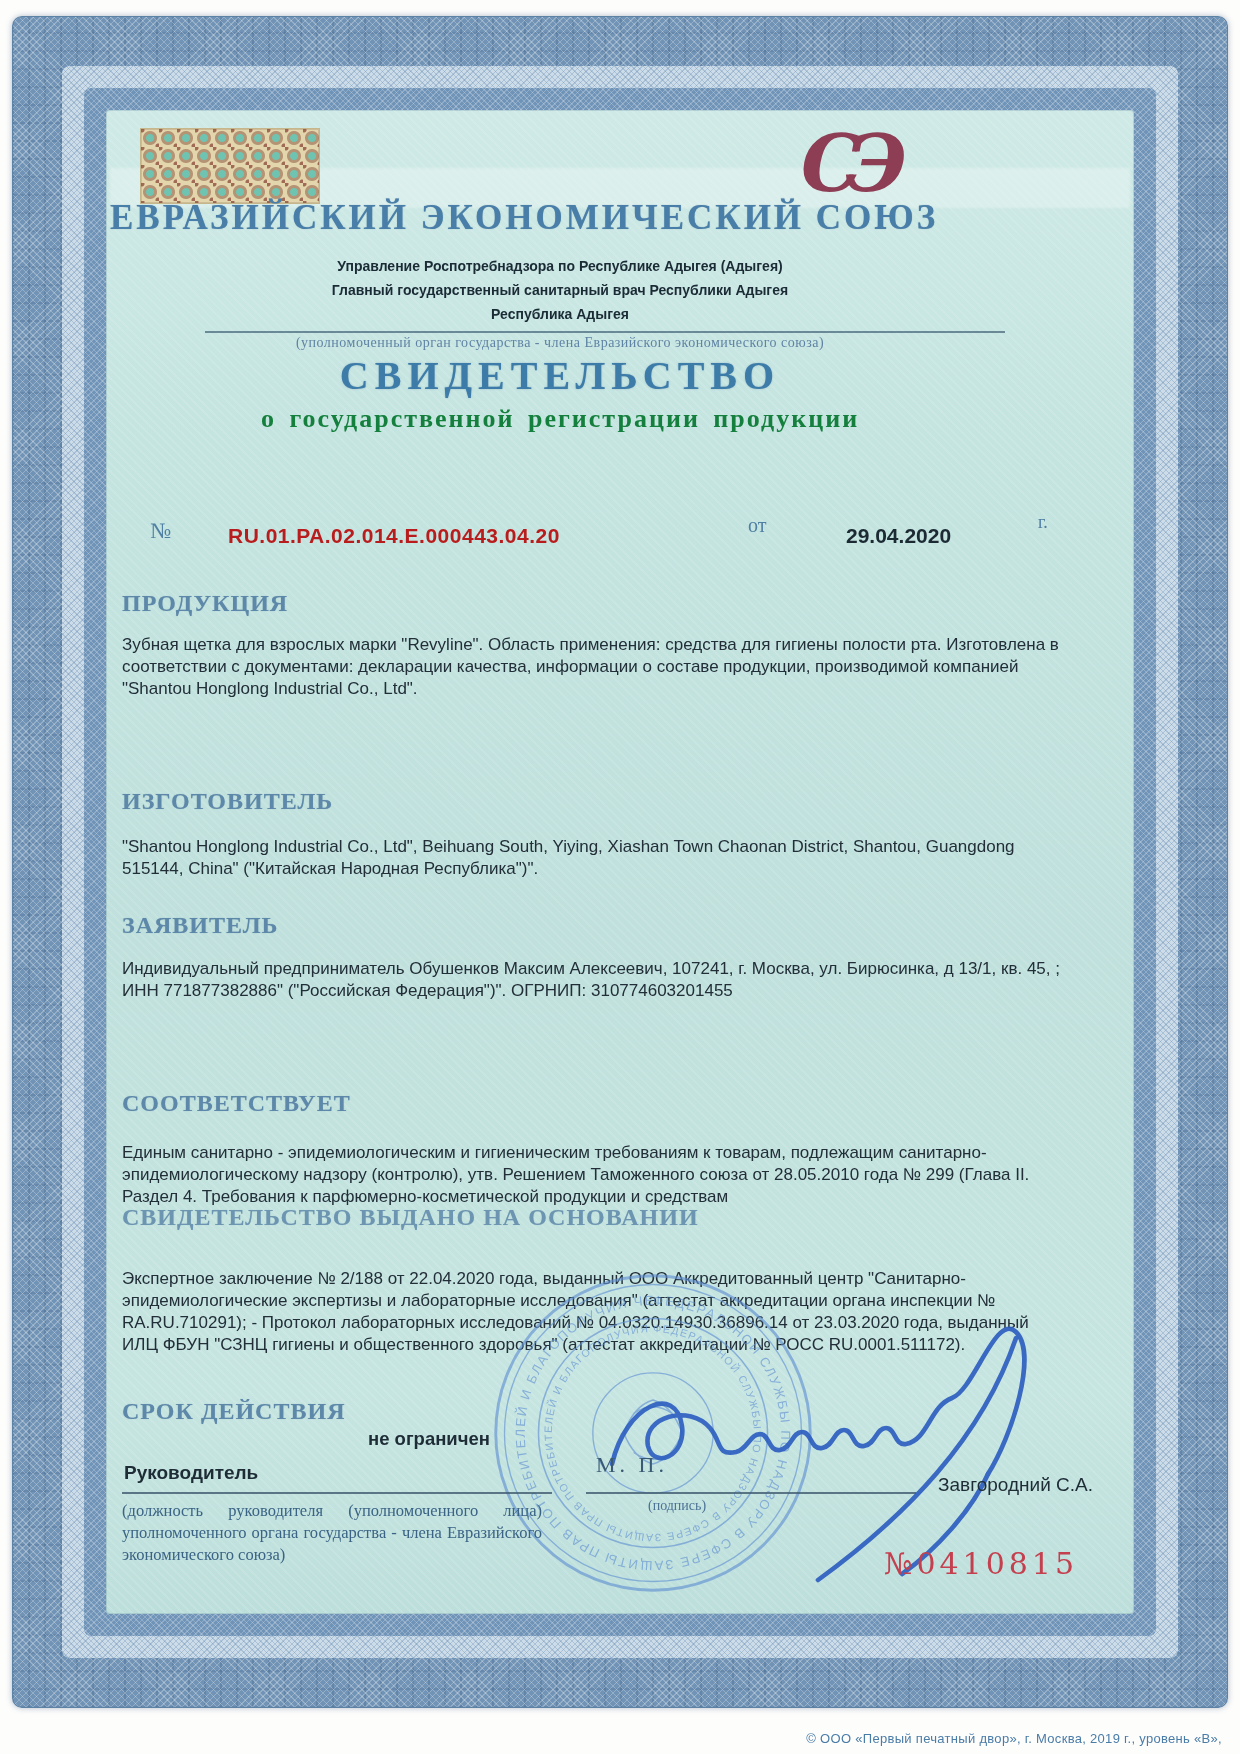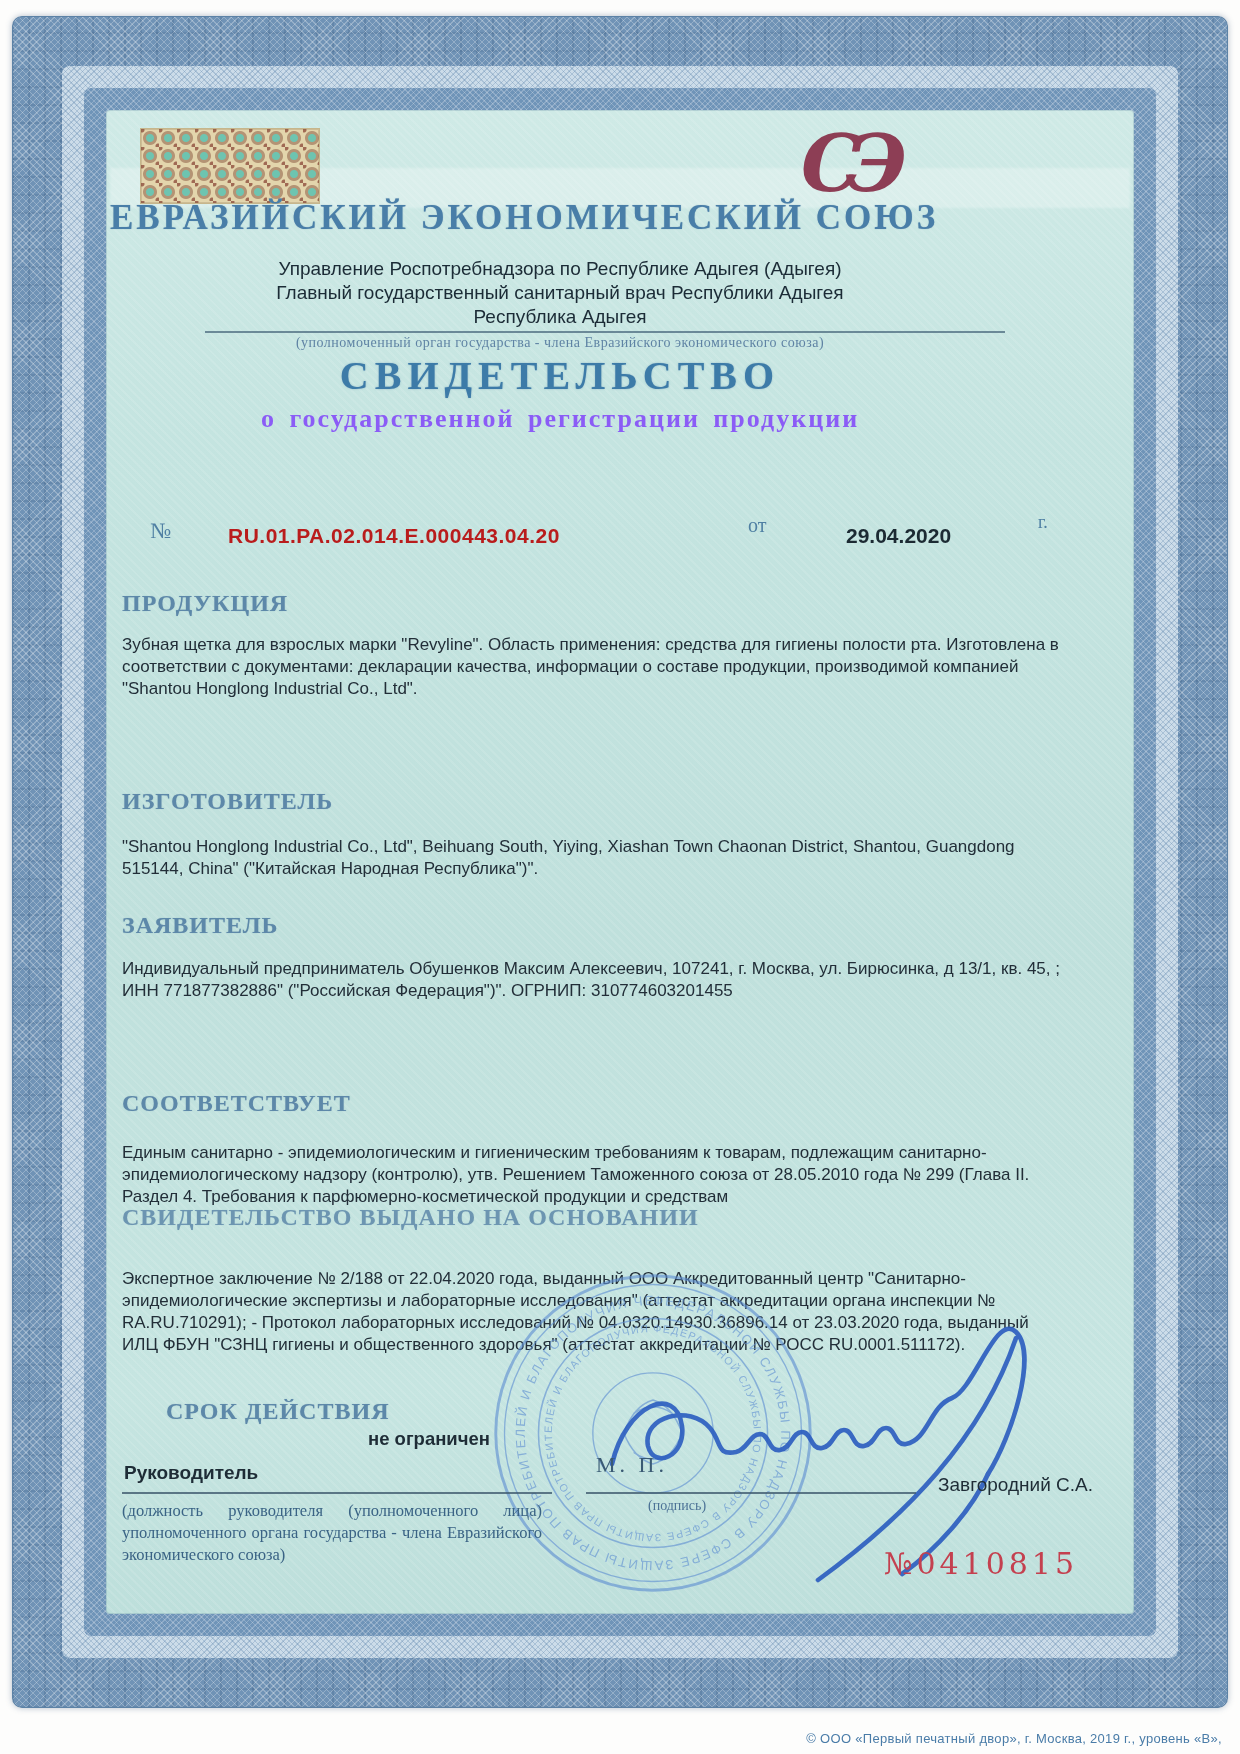--- a/index.html
+++ b/index.html
@@ -62,56 +62,56 @@
     position:absolute;left:760px;top:118px;width:170px;height:96px;
     font-family:"DejaVu Serif","Liberation Serif",serif;font-weight:bold;
     font-size:78px;line-height:92px;color:#8d3e55;letter-spacing:-18px;text-align:center;font-style:italic;
   }
   
   .union-title{
     position:absolute;left:110px;top:198px;width:900px;text-align:left;
     font-family:"Liberation Serif",serif;font-weight:bold;font-size:35px;
     color:#497ea8;letter-spacing:3px;text-shadow:0 0 1px rgba(60,110,150,.5);
   }
-  .auth{position:absolute;left:110px;width:900px;text-align:center;color:#1b2b36;font-size:19px;}
+  .auth{position:absolute;left:110px;width:900px;text-align:center;color:#1b2b36;font-size:14px;font-weight:bold;}
   .auth1{top:258px;} .auth2{top:282px;} .auth3{top:306px;}
   .auth-rule{position:absolute;left:205px;top:331px;width:800px;height:2px;background:#4b6a7e;opacity:.75;}
   .auth-cap{
     position:absolute;left:110px;top:335px;width:900px;text-align:center;
     font-family:"Liberation Serif",serif;font-size:14px;color:#5f83a4;letter-spacing:.5px;
   }
   .doc-title{
     position:absolute;left:110px;top:352px;width:900px;text-align:center;
     font-family:"Liberation Serif",serif;font-weight:bold;font-size:40px;
     color:#3d7ba8;letter-spacing:6px;text-shadow:0 0 2px rgba(70,120,160,.4);
   }
   .doc-sub{
     position:absolute;left:110px;top:404px;width:900px;text-align:center;
     font-family:"Liberation Serif",serif;font-weight:bold;font-size:26px;
-    color:#8b5cf6;letter-spacing:2px;word-spacing:5px;
+    color:#15803d;letter-spacing:2px;word-spacing:5px;
   }
   .num-label{position:absolute;left:150px;top:518px;font-family:"Liberation Serif",serif;font-size:22px;color:#4f7fa3;}
   .num-value{position:absolute;left:228px;top:524px;font-size:21px;font-weight:bold;color:#b91c1c;letter-spacing:.5px;}
   .num-from{position:absolute;left:748px;top:514px;font-family:"Liberation Serif",serif;font-size:20px;color:#4f7fa3;}
   .num-date{position:absolute;left:846px;top:524px;font-size:21px;font-weight:bold;color:#1c2a33;}
   .num-year{position:absolute;left:1038px;top:512px;font-family:"Liberation Serif",serif;font-size:18px;color:#4f7fa3;}
   .sec-h{
     position:absolute;left:122px;
     font-family:"Liberation Serif",serif;font-size:24px;font-weight:600;
     color:#5d88a9;letter-spacing:1px;text-shadow:0 0 1px rgba(90,130,160,.4);
   }
   .sec-b{position:absolute;left:122px;width:945px;font-size:17px;line-height:22px;color:#222e38;}
   .h-product{top:590px;} .b-product{top:634px;}
   .h-maker{top:788px;}   .b-maker{top:836px;}
   .h-applicant{top:912px;} .b-applicant{top:958px;}
   .h-conforms{top:1090px;} .b-conforms{top:1142px;}
   .b-conforms-tail{top:1208px;}
   .h-basis{top:1204px;opacity:.85;width:980px;}
   .b-basis{top:1268px;}
-  .h-validity{top:1398px;margin-left:44px;}
+  .h-validity{top:1398px;}
   .validity-val{position:absolute;left:368px;top:1428px;font-size:18.5px;font-weight:bold;color:#1e2c36;}
   
   .role-label{position:absolute;left:124px;top:1462px;font-size:19px;font-weight:bold;color:#1e2c36;}
   .line-a{position:absolute;left:122px;top:1492px;width:430px;height:2px;background:#3e5a6e;opacity:.8;}
   .line-b{position:absolute;left:586px;top:1492px;width:330px;height:2px;background:#3e5a6e;opacity:.8;}
   .mp-label{position:absolute;left:596px;top:1452px;font-family:"Liberation Serif",serif;font-size:22px;color:#3a5a74;letter-spacing:4px;}
   .sign-cap{position:absolute;left:648px;top:1498px;font-family:"Liberation Serif",serif;font-size:14px;color:#4c7296;}
   .signer{position:absolute;left:938px;top:1474px;font-size:19px;color:#1e2c36;}
   .role-cap{
     position:absolute;left:122px;top:1500px;width:420px;

